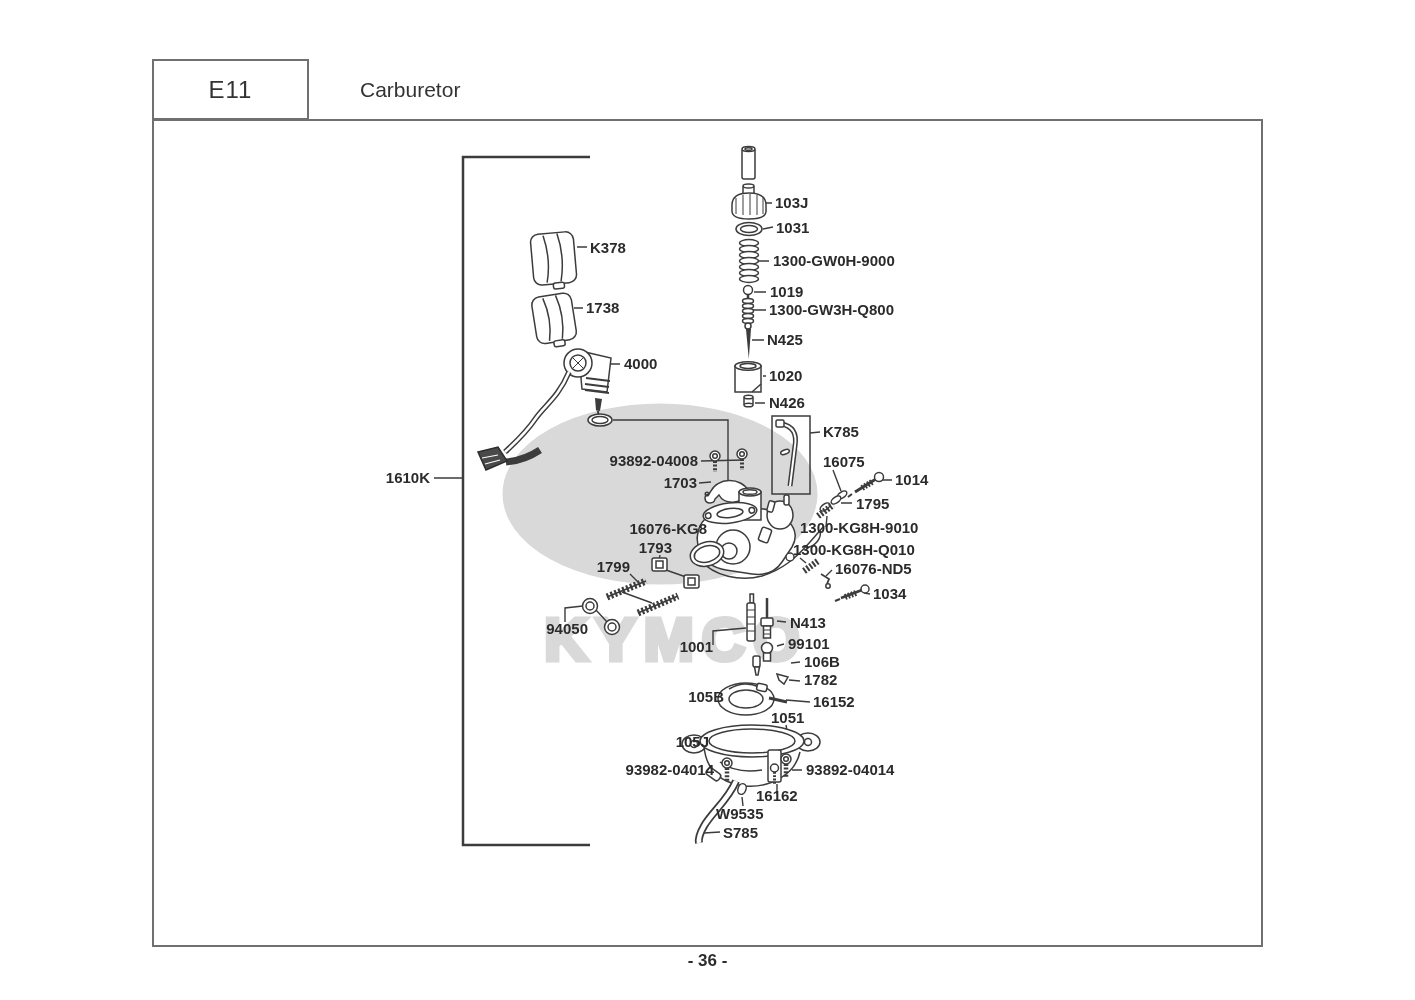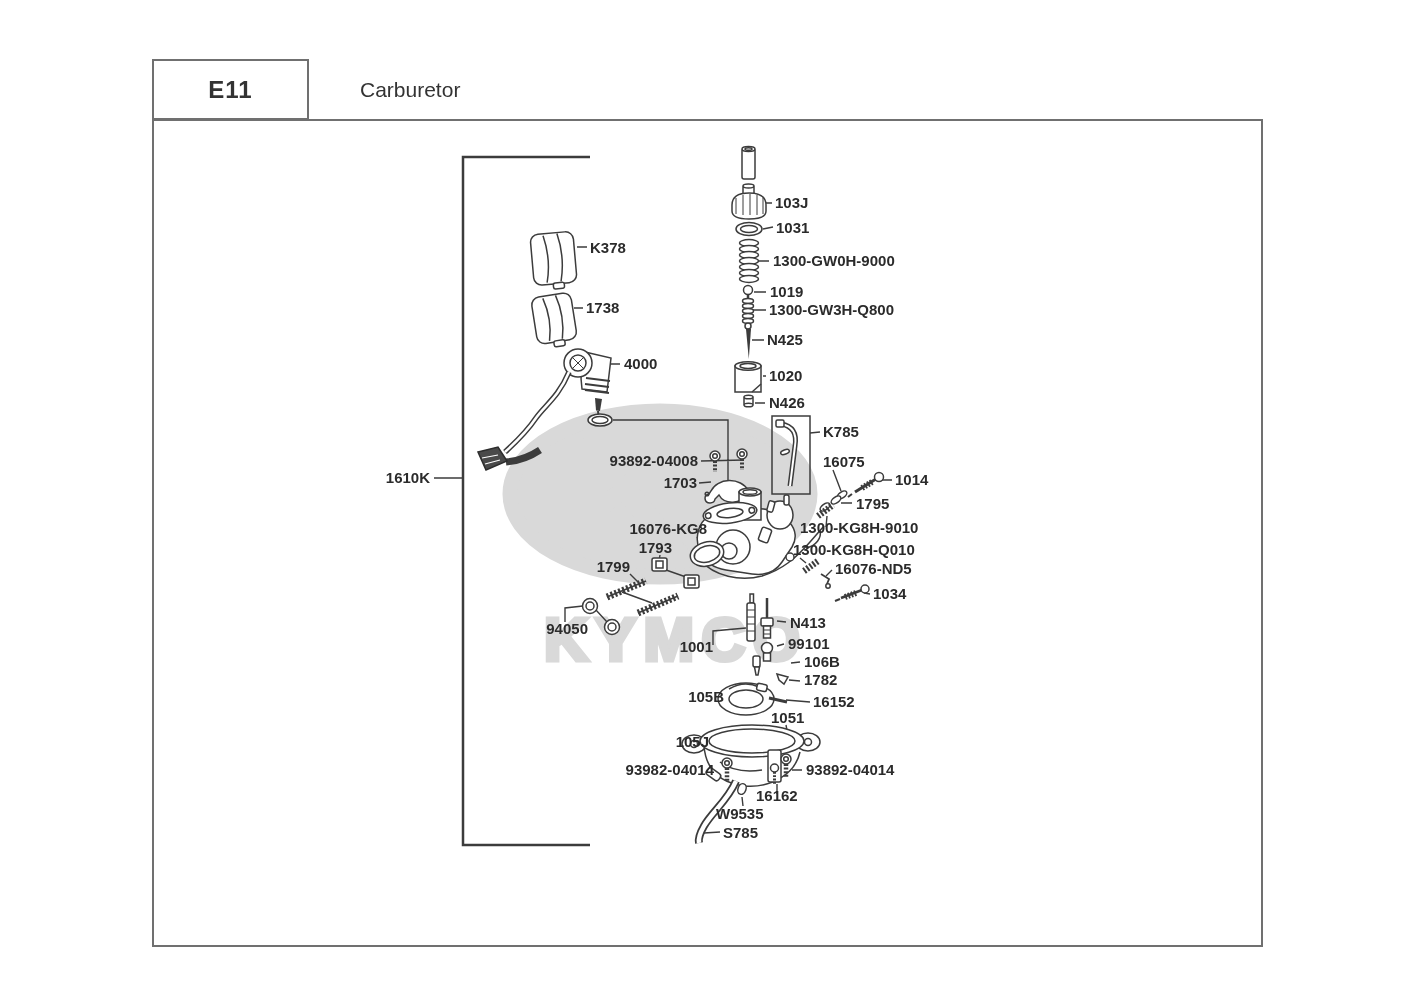--- a/index.html
+++ b/index.html
@@ -1,20 +1,20 @@
 <!DOCTYPE html>
 <html><head>
 <meta charset="utf-8">
 <style>
   html,body{margin:0;padding:0;background:#ffffff;}
   .page{position:relative;width:1415px;height:1000px;background:#fff;overflow:hidden;
         font-family:"Liberation Sans",sans-serif;color:#2d2d2d;}
   .header-box{position:absolute;left:152px;top:59px;width:157px;height:61px;
         border:2px solid #707070;box-sizing:border-box;display:flex;align-items:center;justify-content:center;}
-  .header-code{font-size:24px;font-weight:bold;letter-spacing:1px;color:#333;}
+  .header-code{font-size:24px;font-weight:normal;letter-spacing:1px;color:#333;}
   .header-title{position:absolute;left:360px;top:78px;font-size:21px;font-weight:normal;color:#333;}
   .frame{position:absolute;left:152px;top:119px;width:1111px;height:828px;
         border:2px solid #707070;box-sizing:border-box;}
   .page-number{position:absolute;left:152px;top:951px;width:1111px;text-align:center;
         font-size:17px;font-weight:bold;color:#2d2d2d;}
   svg{position:absolute;left:0;top:0;pointer-events:none;}
   .lbl{font-family:"Liberation Sans",sans-serif;font-weight:bold;font-size:15px;fill:#2b2b2b;}
   .wm{fill:#d9d9d9;}
   .ln{stroke:#3c3c3c;fill:none;}
   .pt{stroke:#3c3c3c;fill:#ffffff;}
@@ -368,13 +368,14 @@
       <text class="lbl" x="756" y="801">16162</text>
       <text class="lbl" x="716" y="819">W9535</text>
       <text class="lbl" x="723" y="838">S785</text>
       <text class="lbl" x="430" y="483" text-anchor="end">1610K</text>
       <text class="lbl" x="624" y="369">4000</text>
       <text class="lbl" x="590" y="253">K378</text>
       <text class="lbl" x="586" y="313">1738</text>
     </g>
   </svg>
 
+  <div class="page-number">- 36 -</div>
 </div>
 
 </body></html>

